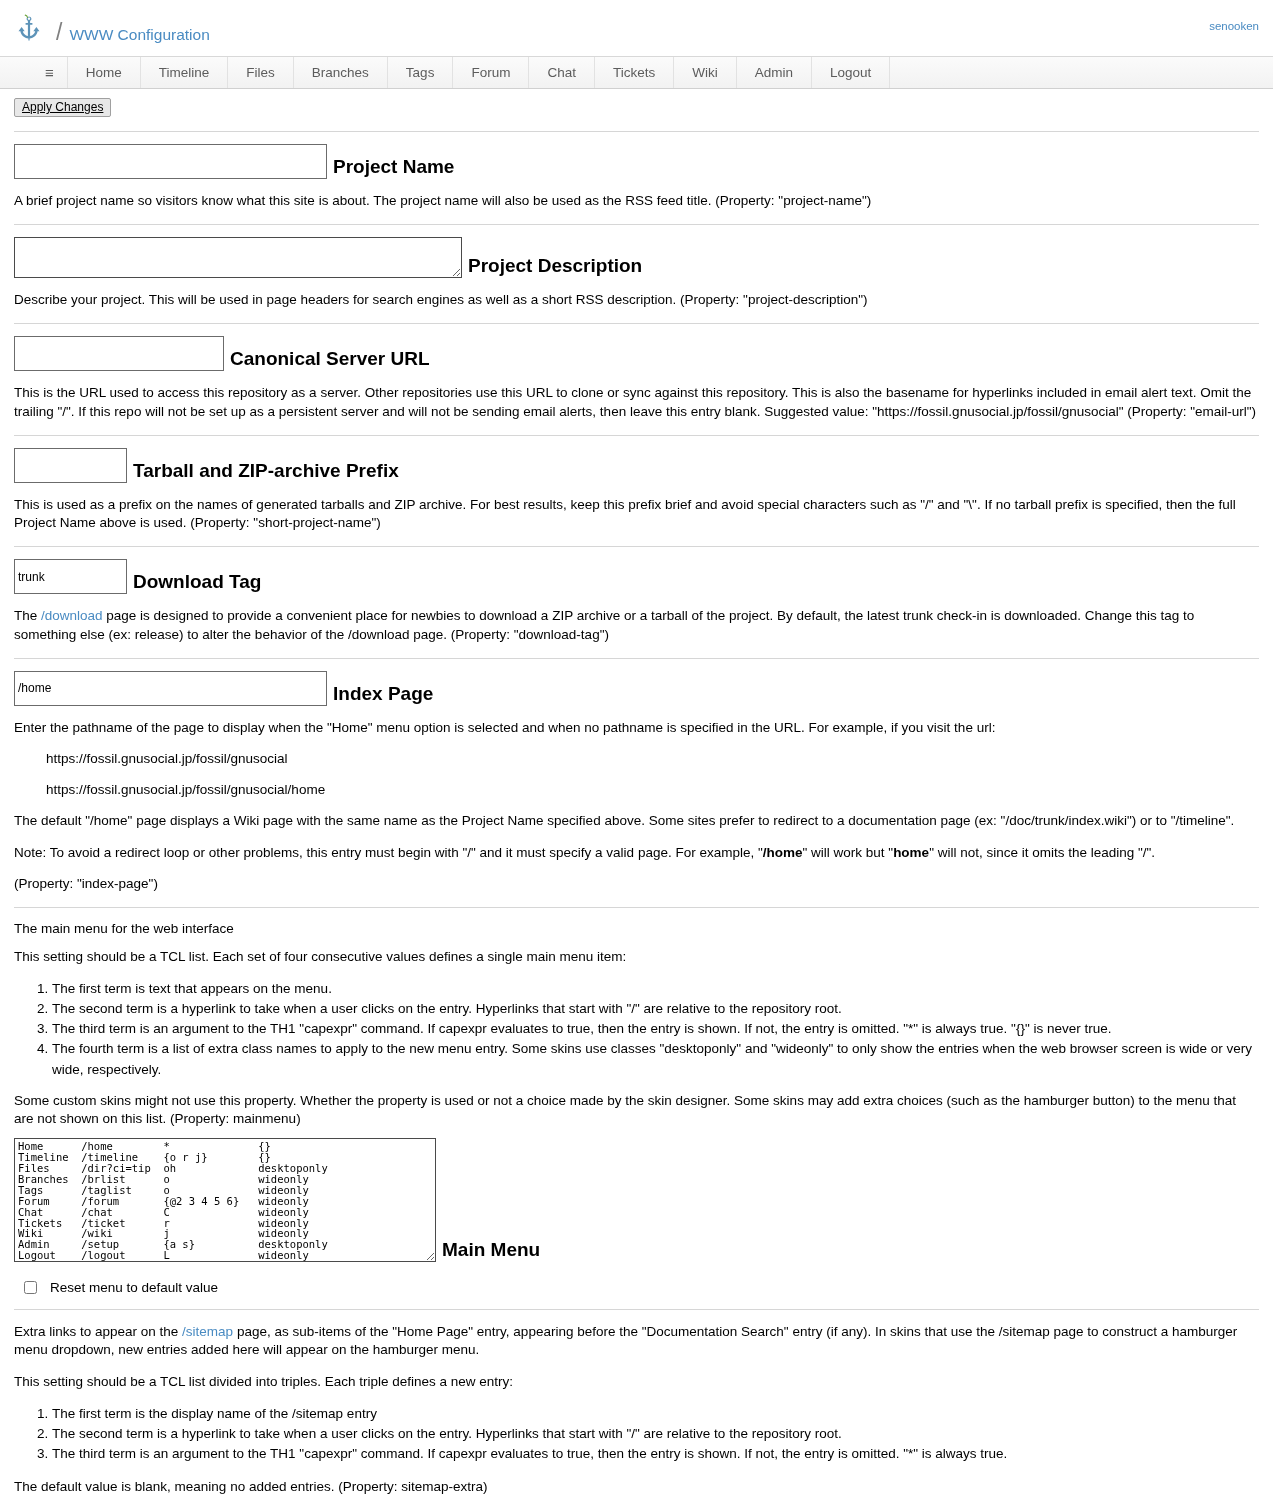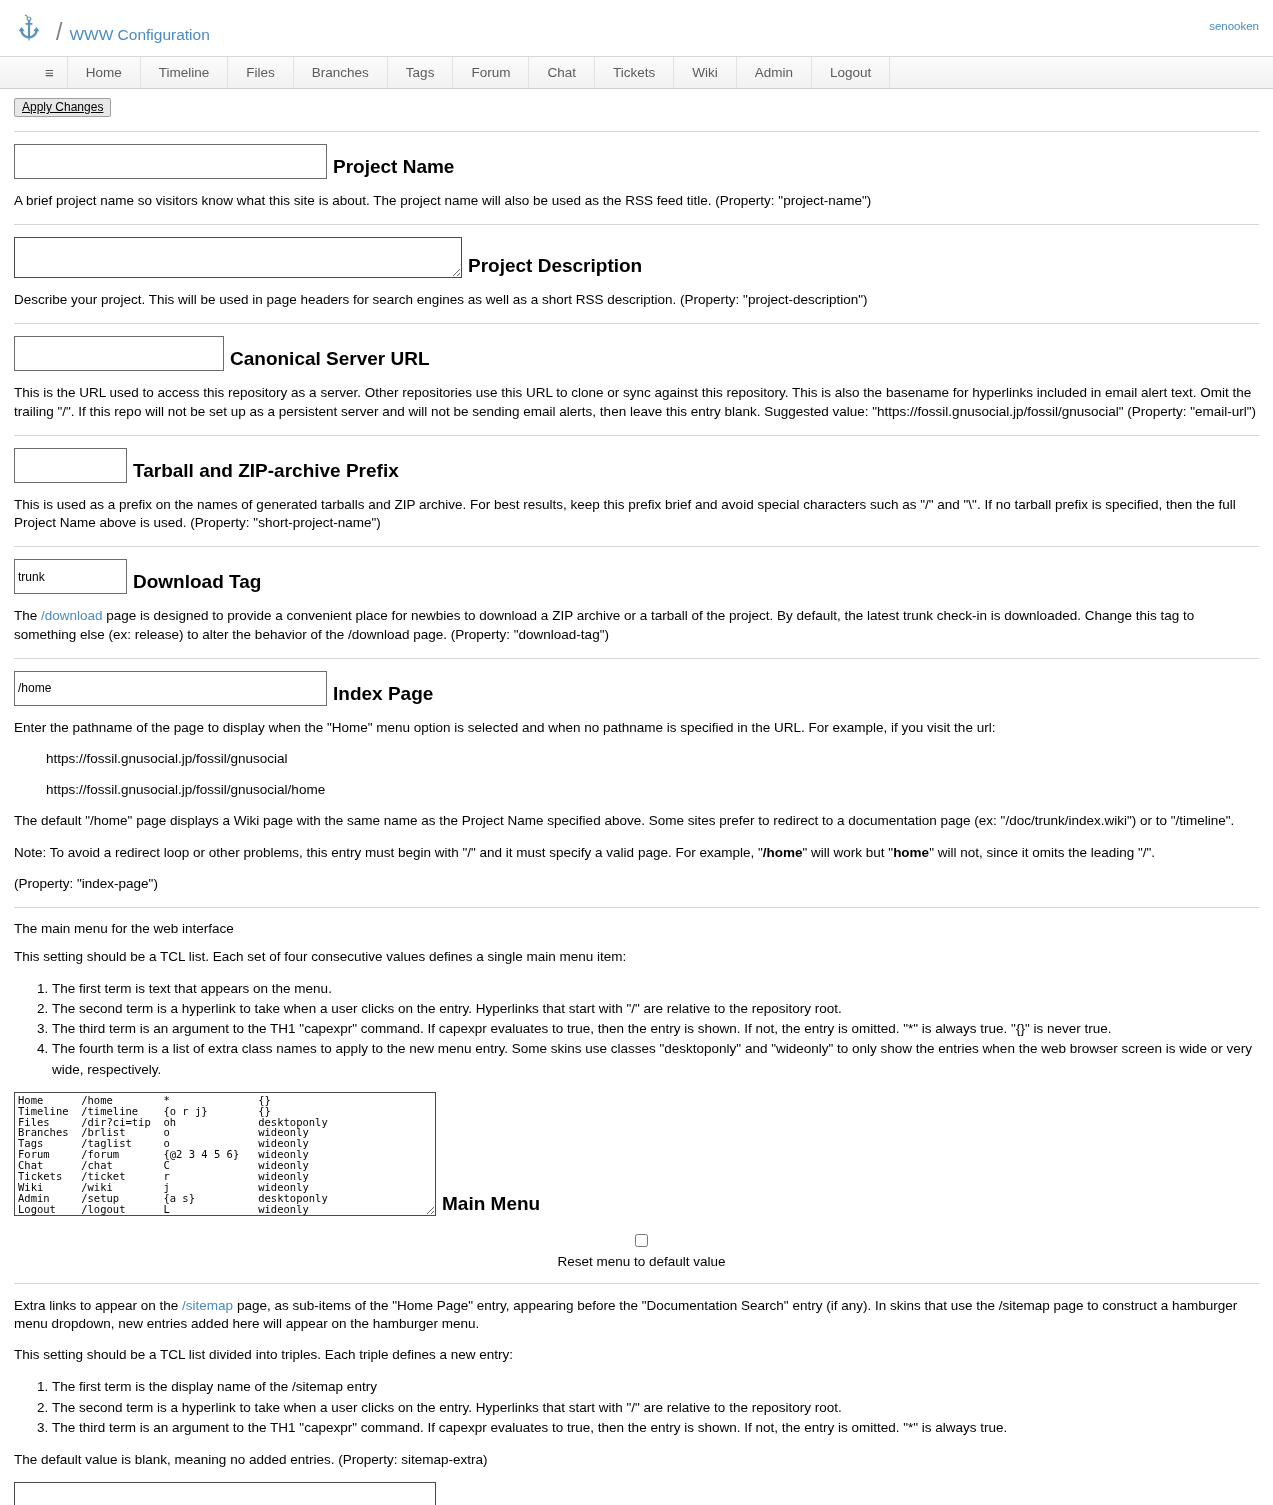--- a/index.html
+++ b/index.html
@@ -157,23 +157,22 @@
   ol.terms {
     margin: 12px 0 12px 0;
     padding-left: 38px;
     line-height: 1.5;
   }
   ol.terms li { margin: 0; }
 
   .checkbox-row {
     display: flex;
     align-items: center;
-    gap: 7px;
+    gap: 13px;
     margin: 18px 0 14px 10px;
-    flex-direction: column;
   }
   .checkbox-row input[type=checkbox] {
     width: 13px; height: 13px; margin: 0;
   }
   .checkbox-row label { font-size: 13.5px; }
   .b { font-weight: bold; }
 </style>
 </head>
 <body>
 
@@ -274,20 +273,21 @@
 
   
   <p class="tight">The main menu for the web interface</p>
   <p class="tight">This setting should be a TCL list. Each set of four consecutive values defines a single main menu item:</p>
   <ol class="terms">
     <li>The first term is text that appears on the menu.</li>
     <li>The second term is a hyperlink to take when a user clicks on the entry. Hyperlinks that start with "/" are relative to the repository root.</li>
     <li>The third term is an argument to the TH1 "capexpr" command. If capexpr evaluates to true, then the entry is shown. If not, the entry is omitted. "*" is always true. "{}" is never true.</li>
     <li>The fourth term is a list of extra class names to apply to the new menu entry. Some skins use classes "desktoponly" and "wideonly" to only show the entries when the web browser screen is wide or very wide, respectively.</li>
   </ol>
+  <p class="tight">Some custom skins might not use this property. Whether the property is used or not a choice made by the skin designer. Some skins may add extra choices (such as the hamburger button) to the menu that are not shown on this list. (Property: mainmenu)</p>
 
   <div class="field-row">
     <textarea class="ta ta-menu" spellcheck="false" style="">Home      /home        *              {}
 Timeline  /timeline    {o r j}        {}
 Files     /dir?ci=tip  oh             desktoponly
 Branches  /brlist      o              wideonly
 Tags      /taglist     o              wideonly
 Forum     /forum       {@2 3 4 5 6}   wideonly
 Chat      /chat        C              wideonly
 Tickets   /ticket      r              wideonly

